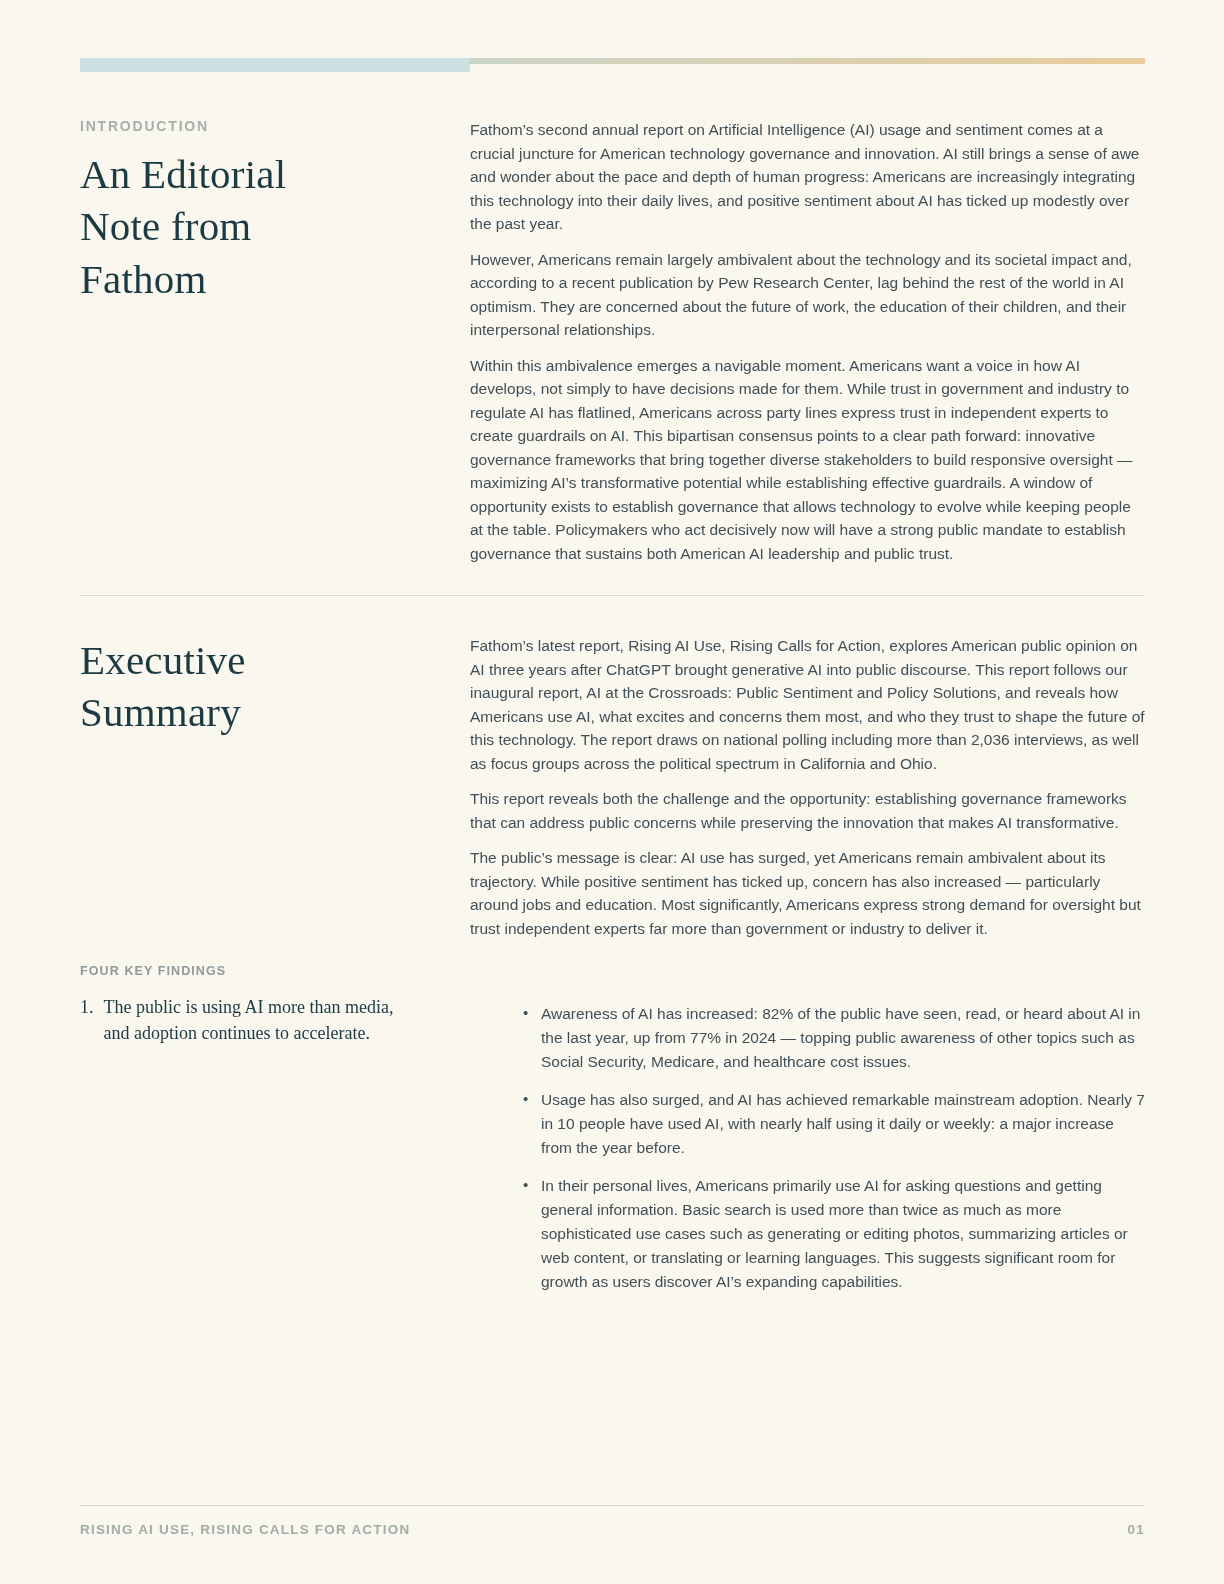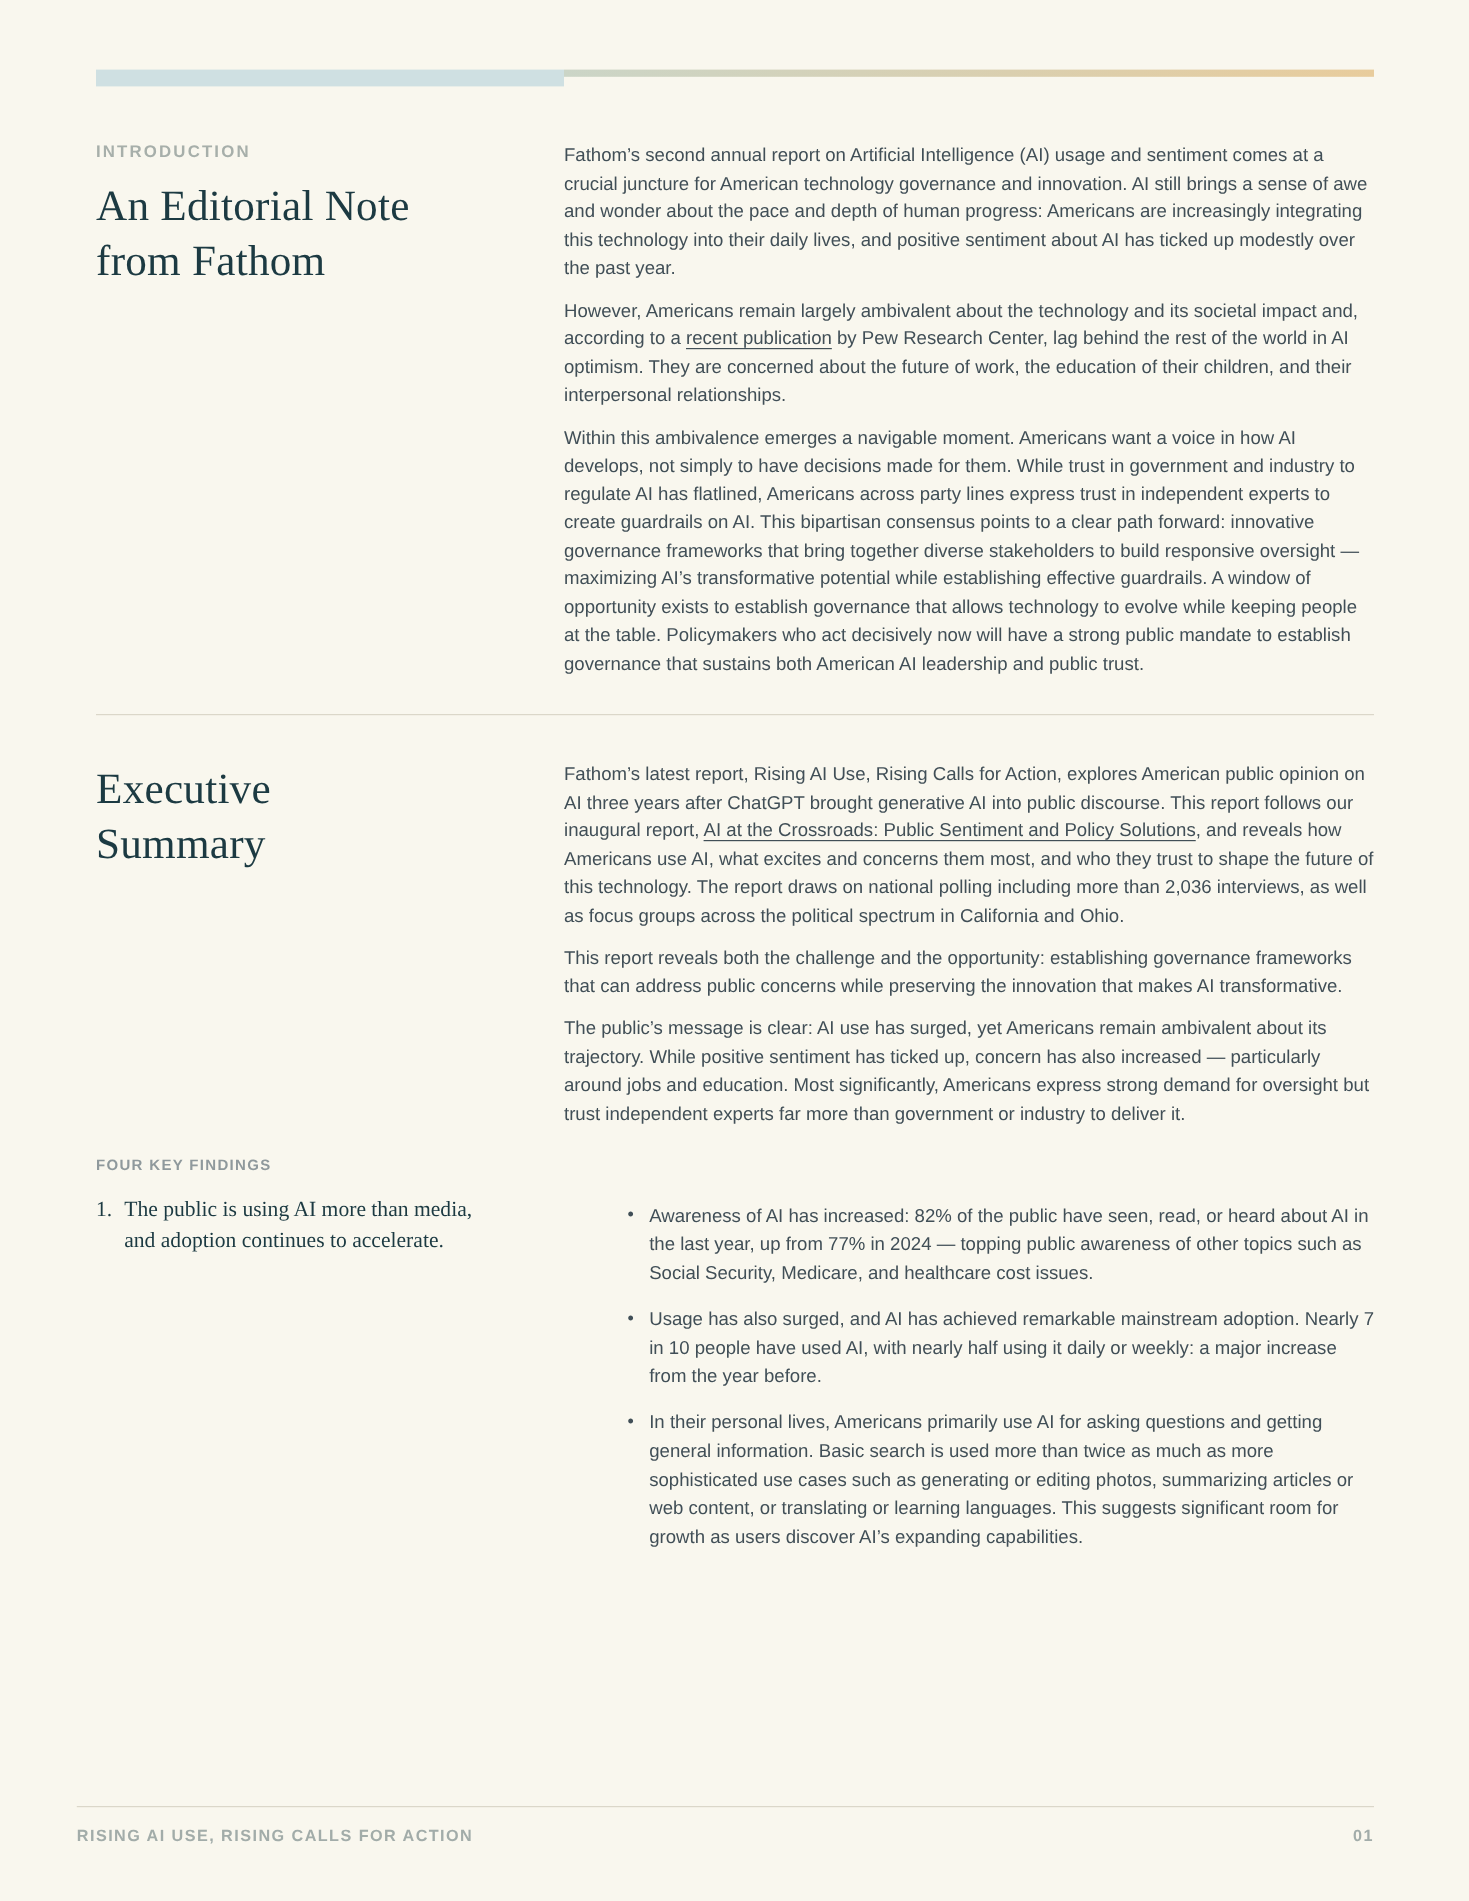--- a/index.html
+++ b/index.html
@@ -26,37 +26,36 @@
 
   .eyebrow {
     font-size:14px; font-weight:700; letter-spacing:1.8px;
     color:#A7AFAA; text-transform:uppercase;
   }
   .eyebrow.small { font-size:12.5px; letter-spacing:1.1px; color:#8F999C; }
 
   .display-title {
     font-family:"Liberation Serif","DejaVu Serif",serif;
     font-weight:500;
-    font-size:36px; line-height:1.28;
+    font-size:41px; line-height:1.28;
     color:#1C3A42;
     margin:14px 0 0 0;
     max-width:290px;
     letter-spacing:0.2px;
   }
   h2.display-title { margin-top:0; }
 
   .col-text p {
     font-size:15.5px; line-height:23.5px;
     margin:0 0 12px 0;
   }
   .col-text p:last-child { margin-bottom:0; }
 
   a.inline-link {
     color:inherit;
-    text-decoration:underline;
     text-decoration-thickness:1px;
     text-underline-offset:3px;
     cursor:pointer;
   }
 
   .divider { border:none; border-top:1px solid #DBD7C9; margin:30px 0 38px 0; }
 
   .section-findings { margin-top:24px;gap:47px; }
   .finding {
     display:flex; gap:10px;
@@ -73,21 +72,21 @@
     font-size:15.5px; line-height:24px;
     margin-bottom:14px;
   }
   .bullets li::before {
     content:"\2022";
     position:absolute; left:6px; top:-1px;
     color:#414F57; font-size:15px;
   }
 
   .footer {
-    position:absolute; left:64px; right:79px; top:1505px;
+    position:absolute; left:80px; right:79px; top:1505px;
     border-top:1px solid #DBD7C9;
     padding-top:16px;
     display:flex; justify-content:space-between; align-items:flex-start;
   }
   .footer-text {
     font-size:13.5px; font-weight:700; letter-spacing:1.2px;
     color:#A2ACA9; text-transform:uppercase;
   }
 </style>
 </head>

